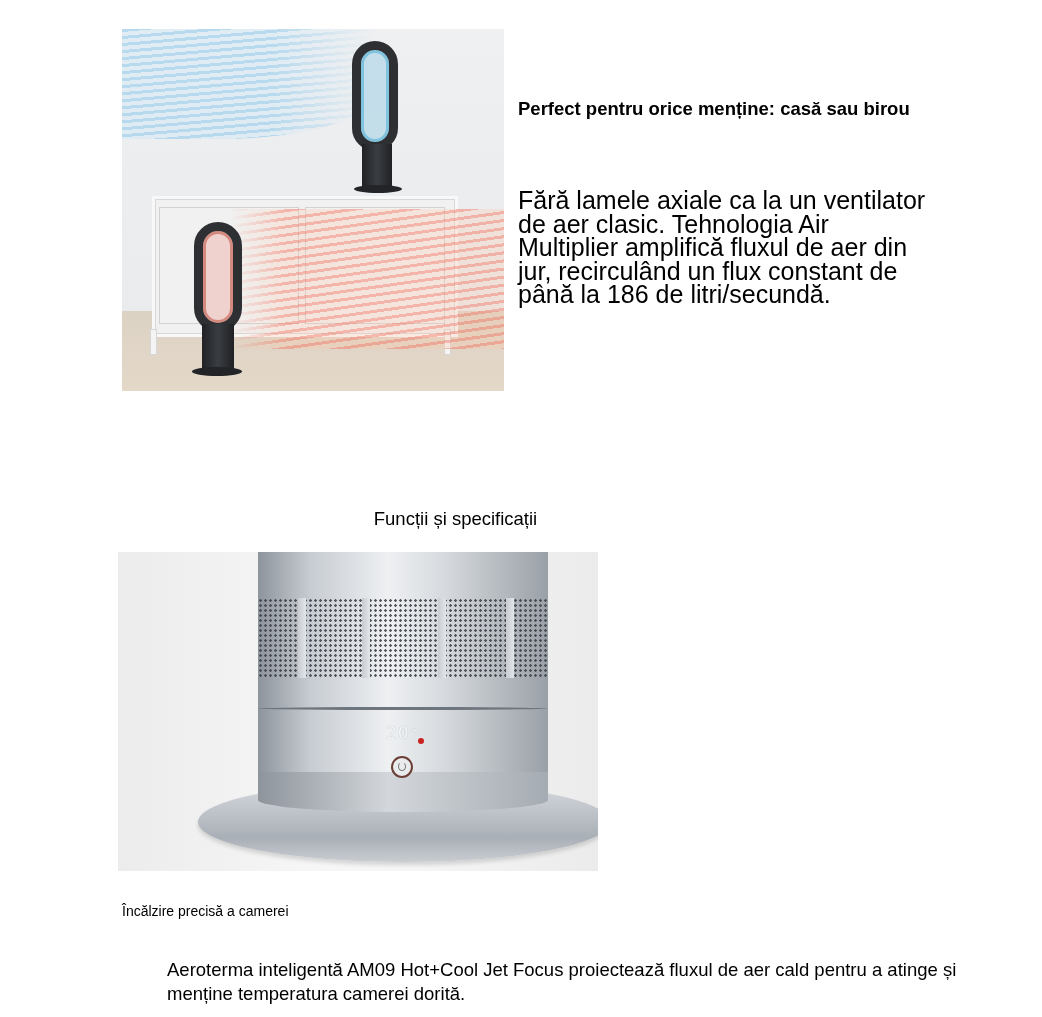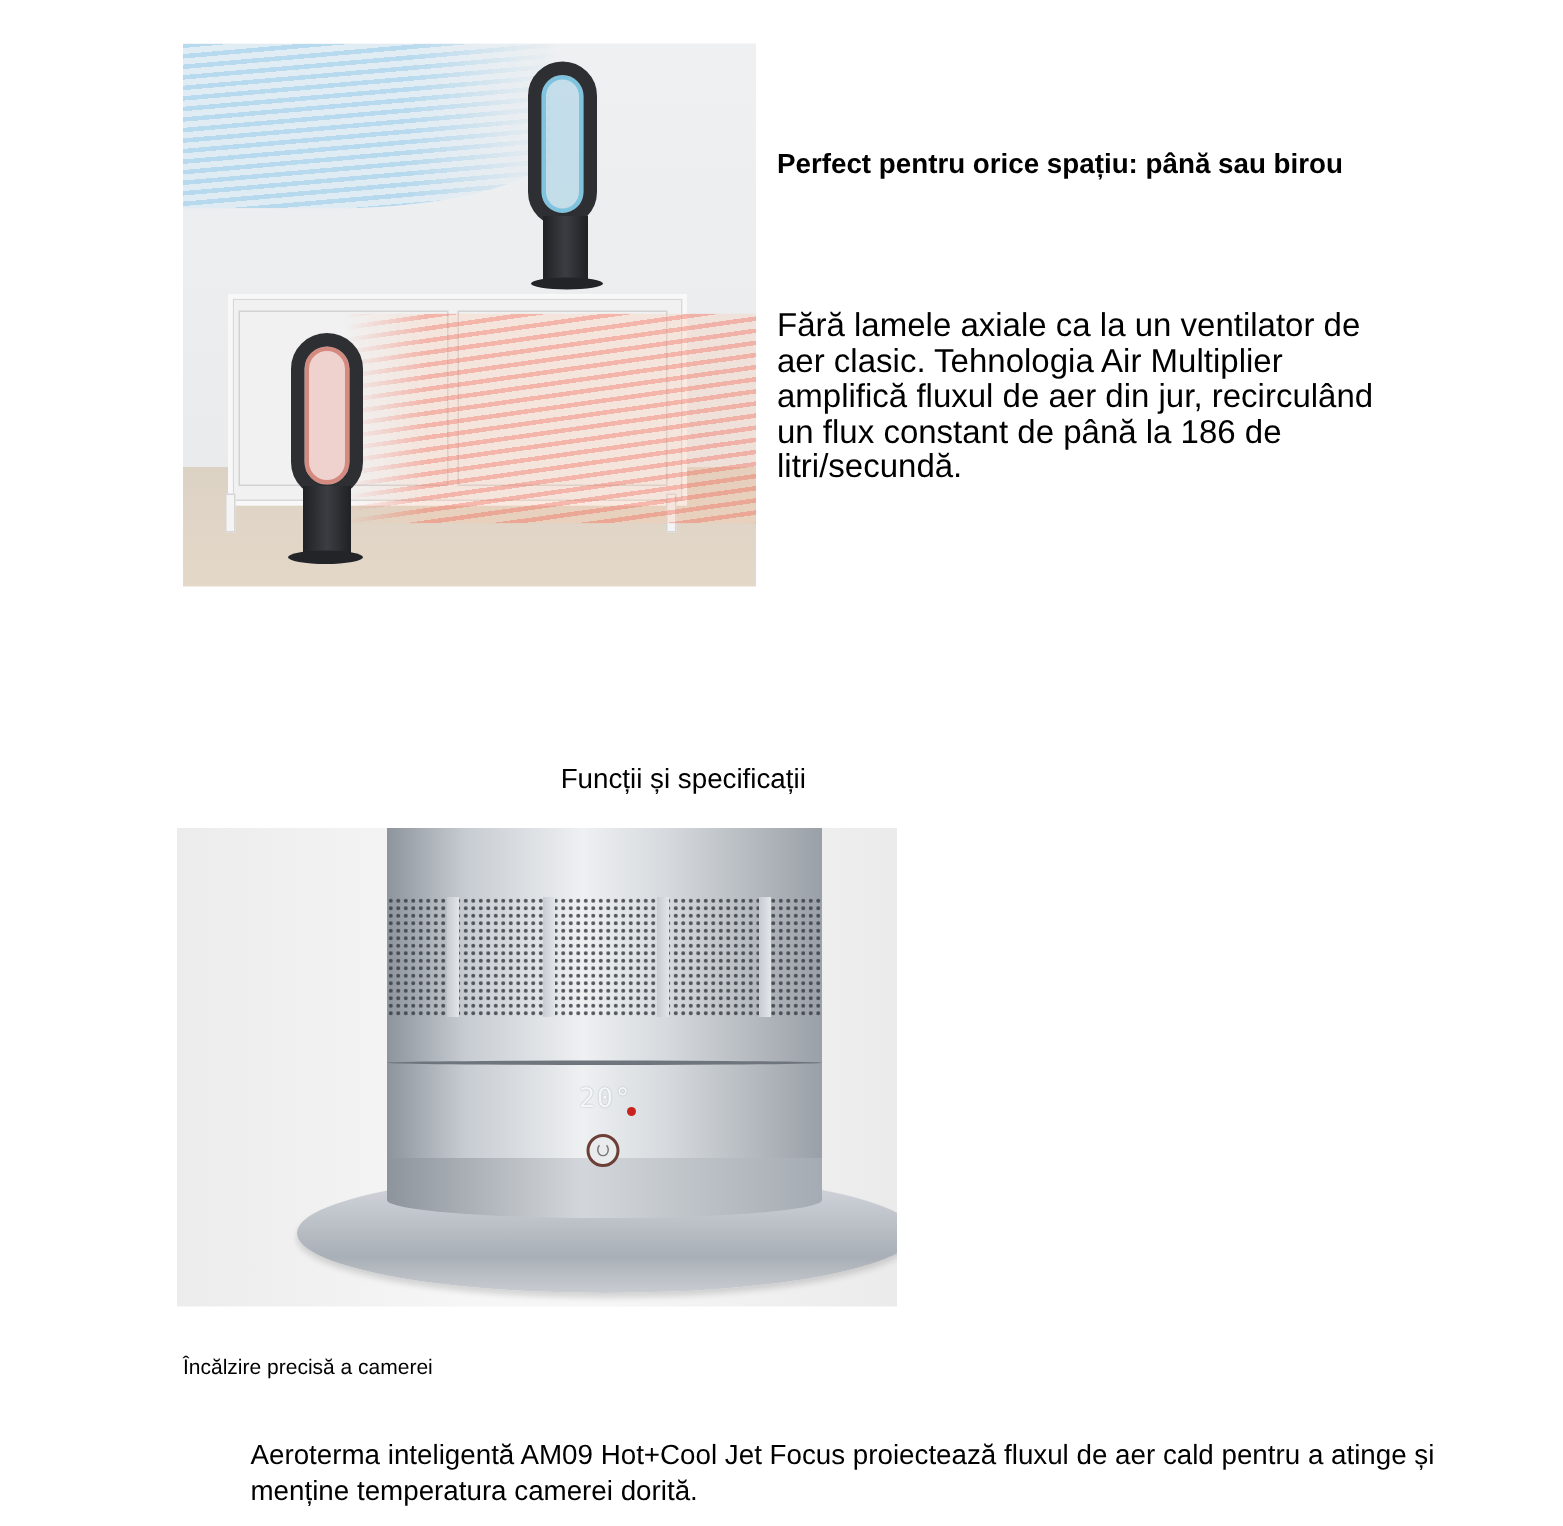--- a/index.html
+++ b/index.html
@@ -44,21 +44,21 @@
           font-size:18px; color:#f4f6f8; letter-spacing:1px; text-shadow:0 0 1px #9aa; }
   #img2 .dot { position:absolute; left:300px; top:186px; width:6px; height:6px; border-radius:50%; background:#c8231e; }
   #img2 .power { position:absolute; left:273px; top:204px; width:18px; height:18px; border-radius:50%;
           border:2px solid #6b3f36; background:#e9ebed; }
   #img2 .power::after { content:""; position:absolute; left:5px; top:4px; width:6px; height:7px;
           border:1.5px solid #777; border-top-color:transparent; border-radius:50%; }
 
   
   #heading1 { left:518px; top:90px; width:401px; font-weight:bold; font-size:18.5px; line-height:37px;
               text-align:justify; text-align-last:left; }
-  #para1 { left:518px; top:189px; width:410px; font-size:22px; line-height:23.5px;margin-top:16px; }
+  #para1 { left:518px; top:189px; width:410px; font-size:25px; line-height:23.5px; }
   #caption-specs { left:0; width:889px; top:508px; font-size:18.5px; text-align:center; padding-left:22px; box-sizing:border-box; }
   #heading2 { left:122px; top:903px; font-size:14px;text-align:center; }
   #para2 { left:122px; top:958px; width:810px; font-size:18.5px; line-height:24px;margin-left:45px; }
 </style>
 </head>
 <body>
 
 <div id="img1" class="abs" title="Two black bladeless heater fans in a room, one on a white cabinet blowing cool blue air, one on the floor blowing warm red air">
   <div class="blue-flow"></div>
   <div class="cabinet">
@@ -71,21 +71,21 @@
 
   <div class="fan-loop" style="left:230px; top:12px; width:28px; height:92px; box-shadow:inset 0 0 0 3px #7fc3df; background:rgba(120,190,220,.35);"></div>
   <div class="fan-body" style="left:240px; top:115px; width:30px; height:45px;"></div>
   <div class="fan-base" style="left:232px; top:156px; width:48px; height:8px;"></div>
 
   <div class="fan-loop" style="left:72px; top:193px; width:30px; height:92px; box-shadow:inset 0 0 0 3px #d58a80; background:rgba(235,150,140,.35);"></div>
   <div class="fan-body" style="left:80px; top:295px; width:32px; height:48px;"></div>
   <div class="fan-base" style="left:70px; top:338px; width:50px; height:9px;"></div>
 </div>
 
-<div id="heading1" class="abs">Perfect pentru orice spațiu: până sau birou</div>
+<div id="heading1" class="abs">Perfect pentru orice menține: casă sau birou</div>
 <div id="para1" class="abs">Fără lamele axiale ca la un ventilator de aer clasic. Tehnologia Air Multiplier amplifică fluxul de aer din jur, recirculând un flux constant de până la 186 de litri/secundă.</div>
 
 <div id="caption-specs" class="abs">Funcții și specificații</div>
 
 <div id="img2" class="abs" title="Close-up of silver fan heater base with perforated grille, temperature display and power button">
   <div class="tower"></div>
   <div class="grille"></div>
   <div class="grille-gap" style="left:180px;"></div>
   <div class="grille-gap" style="left:244px;"></div>
   <div class="grille-gap" style="left:320px;"></div>

